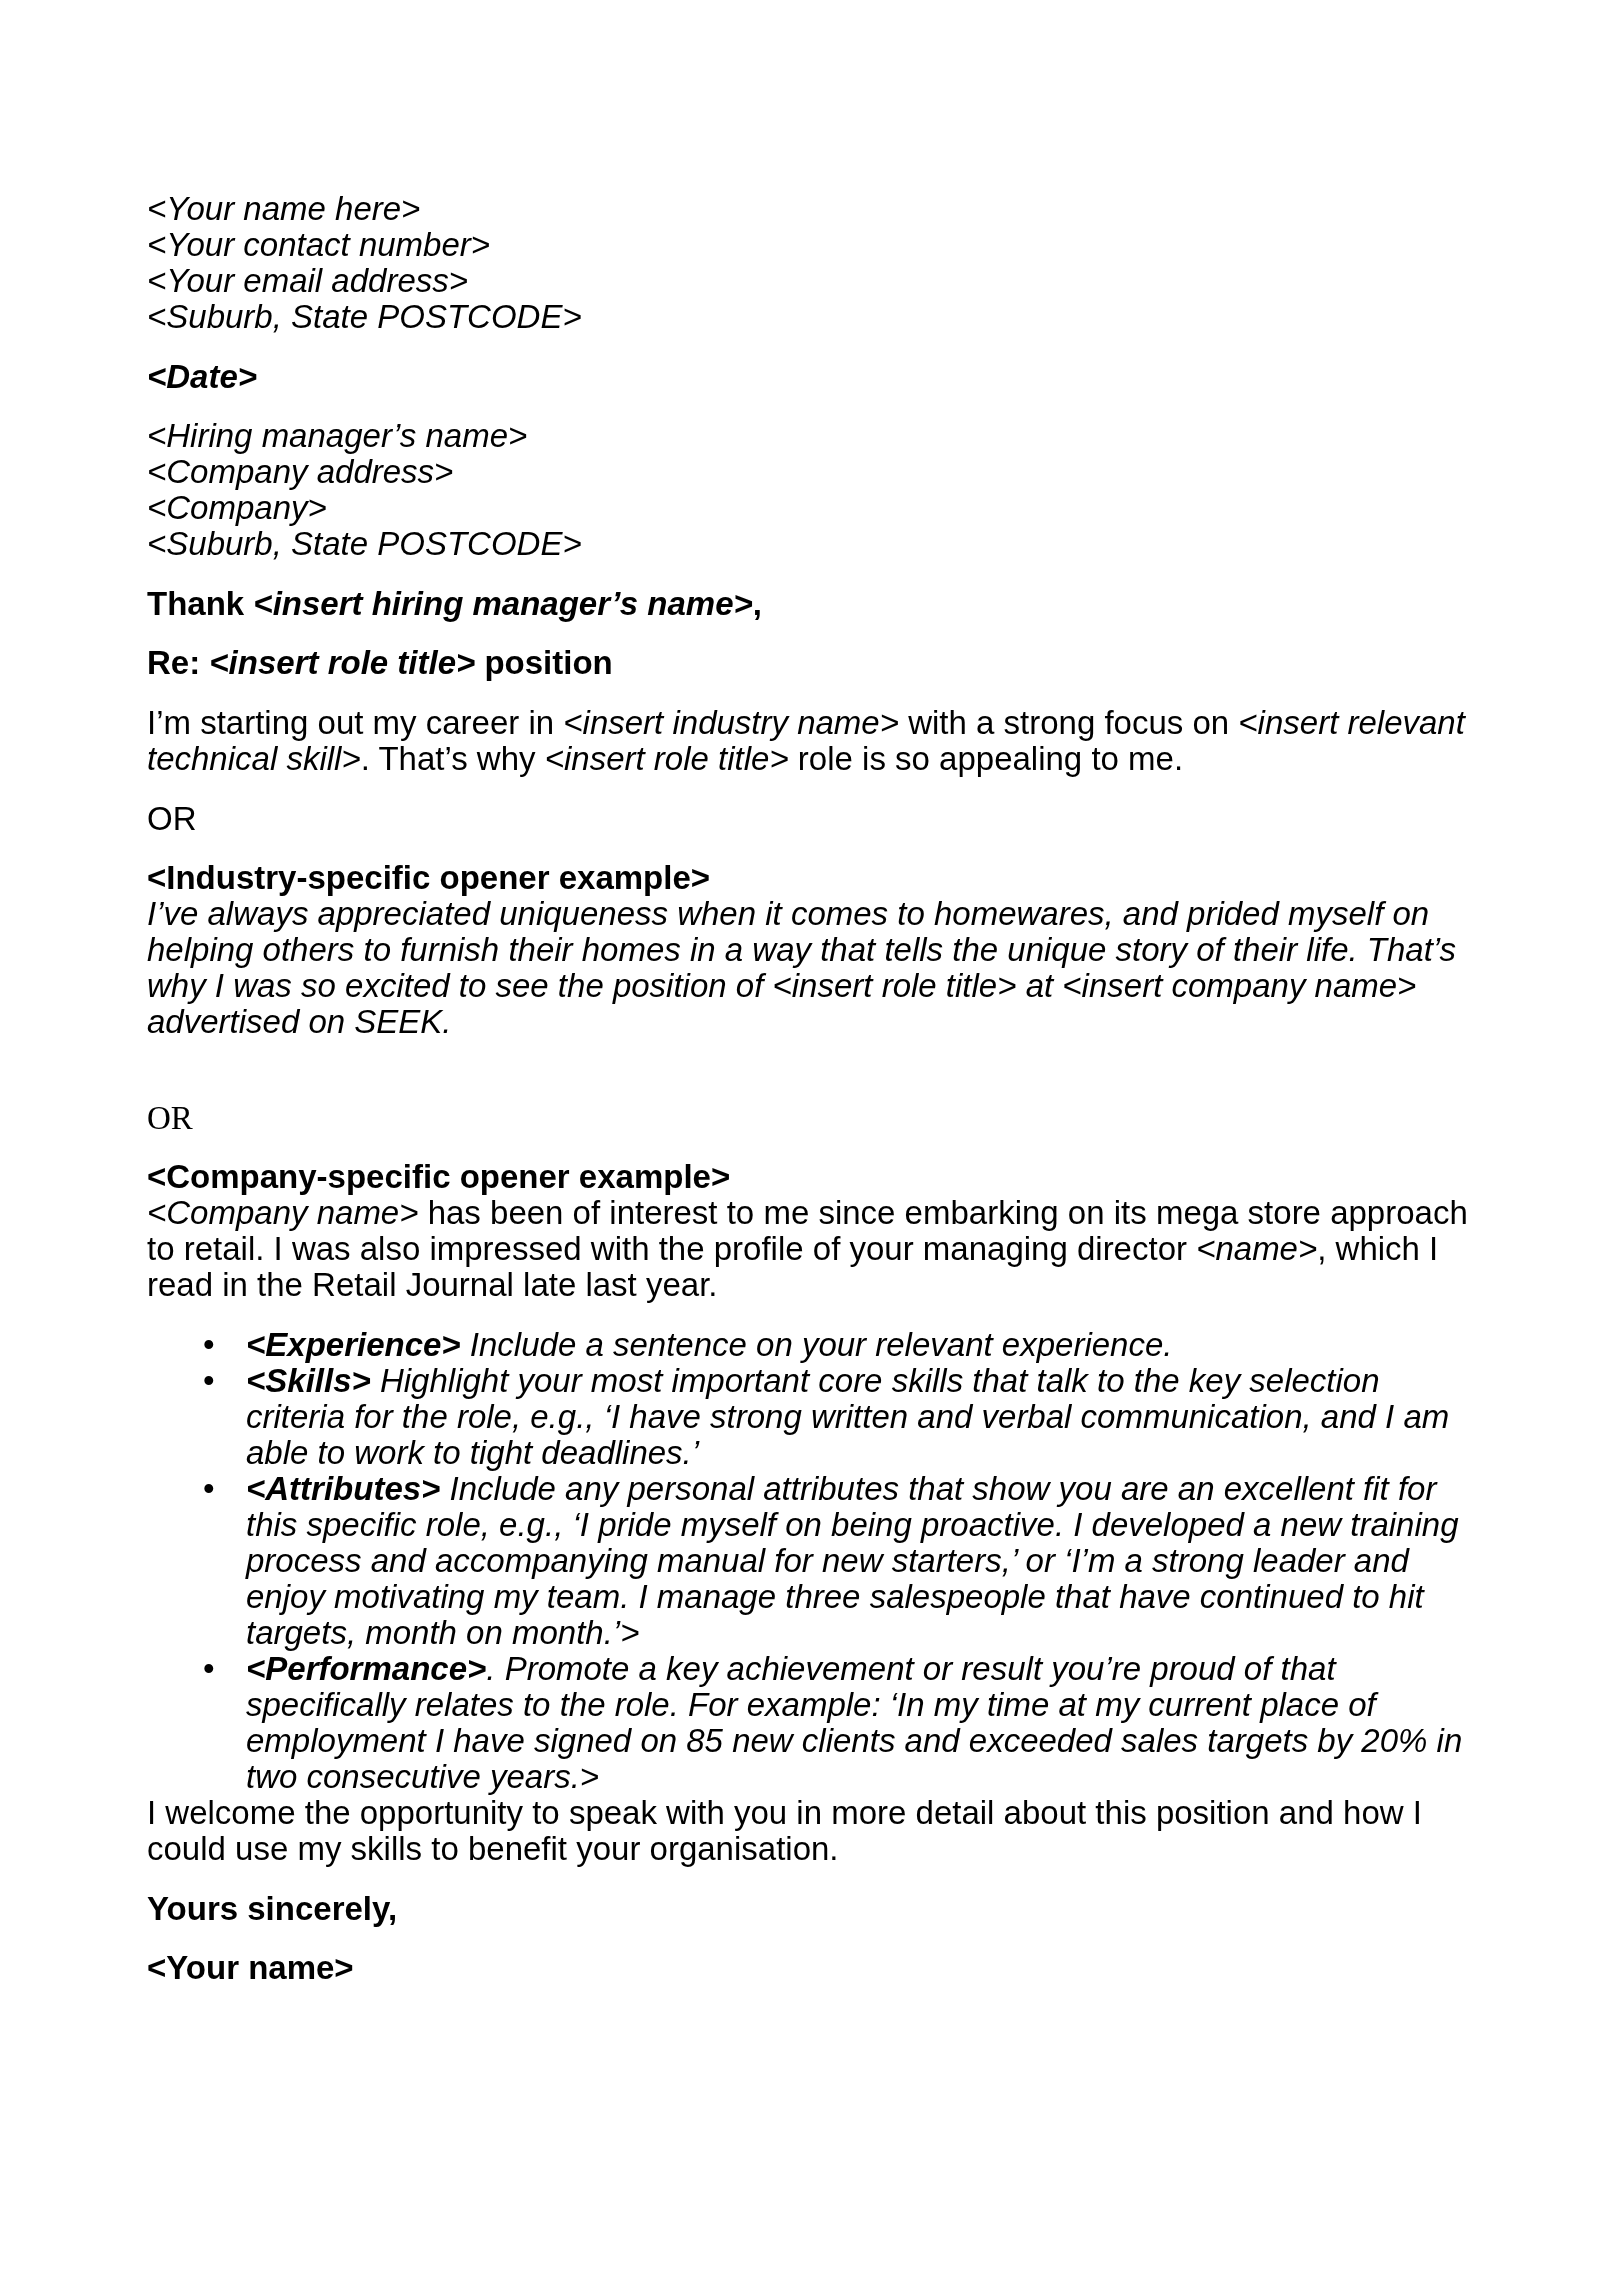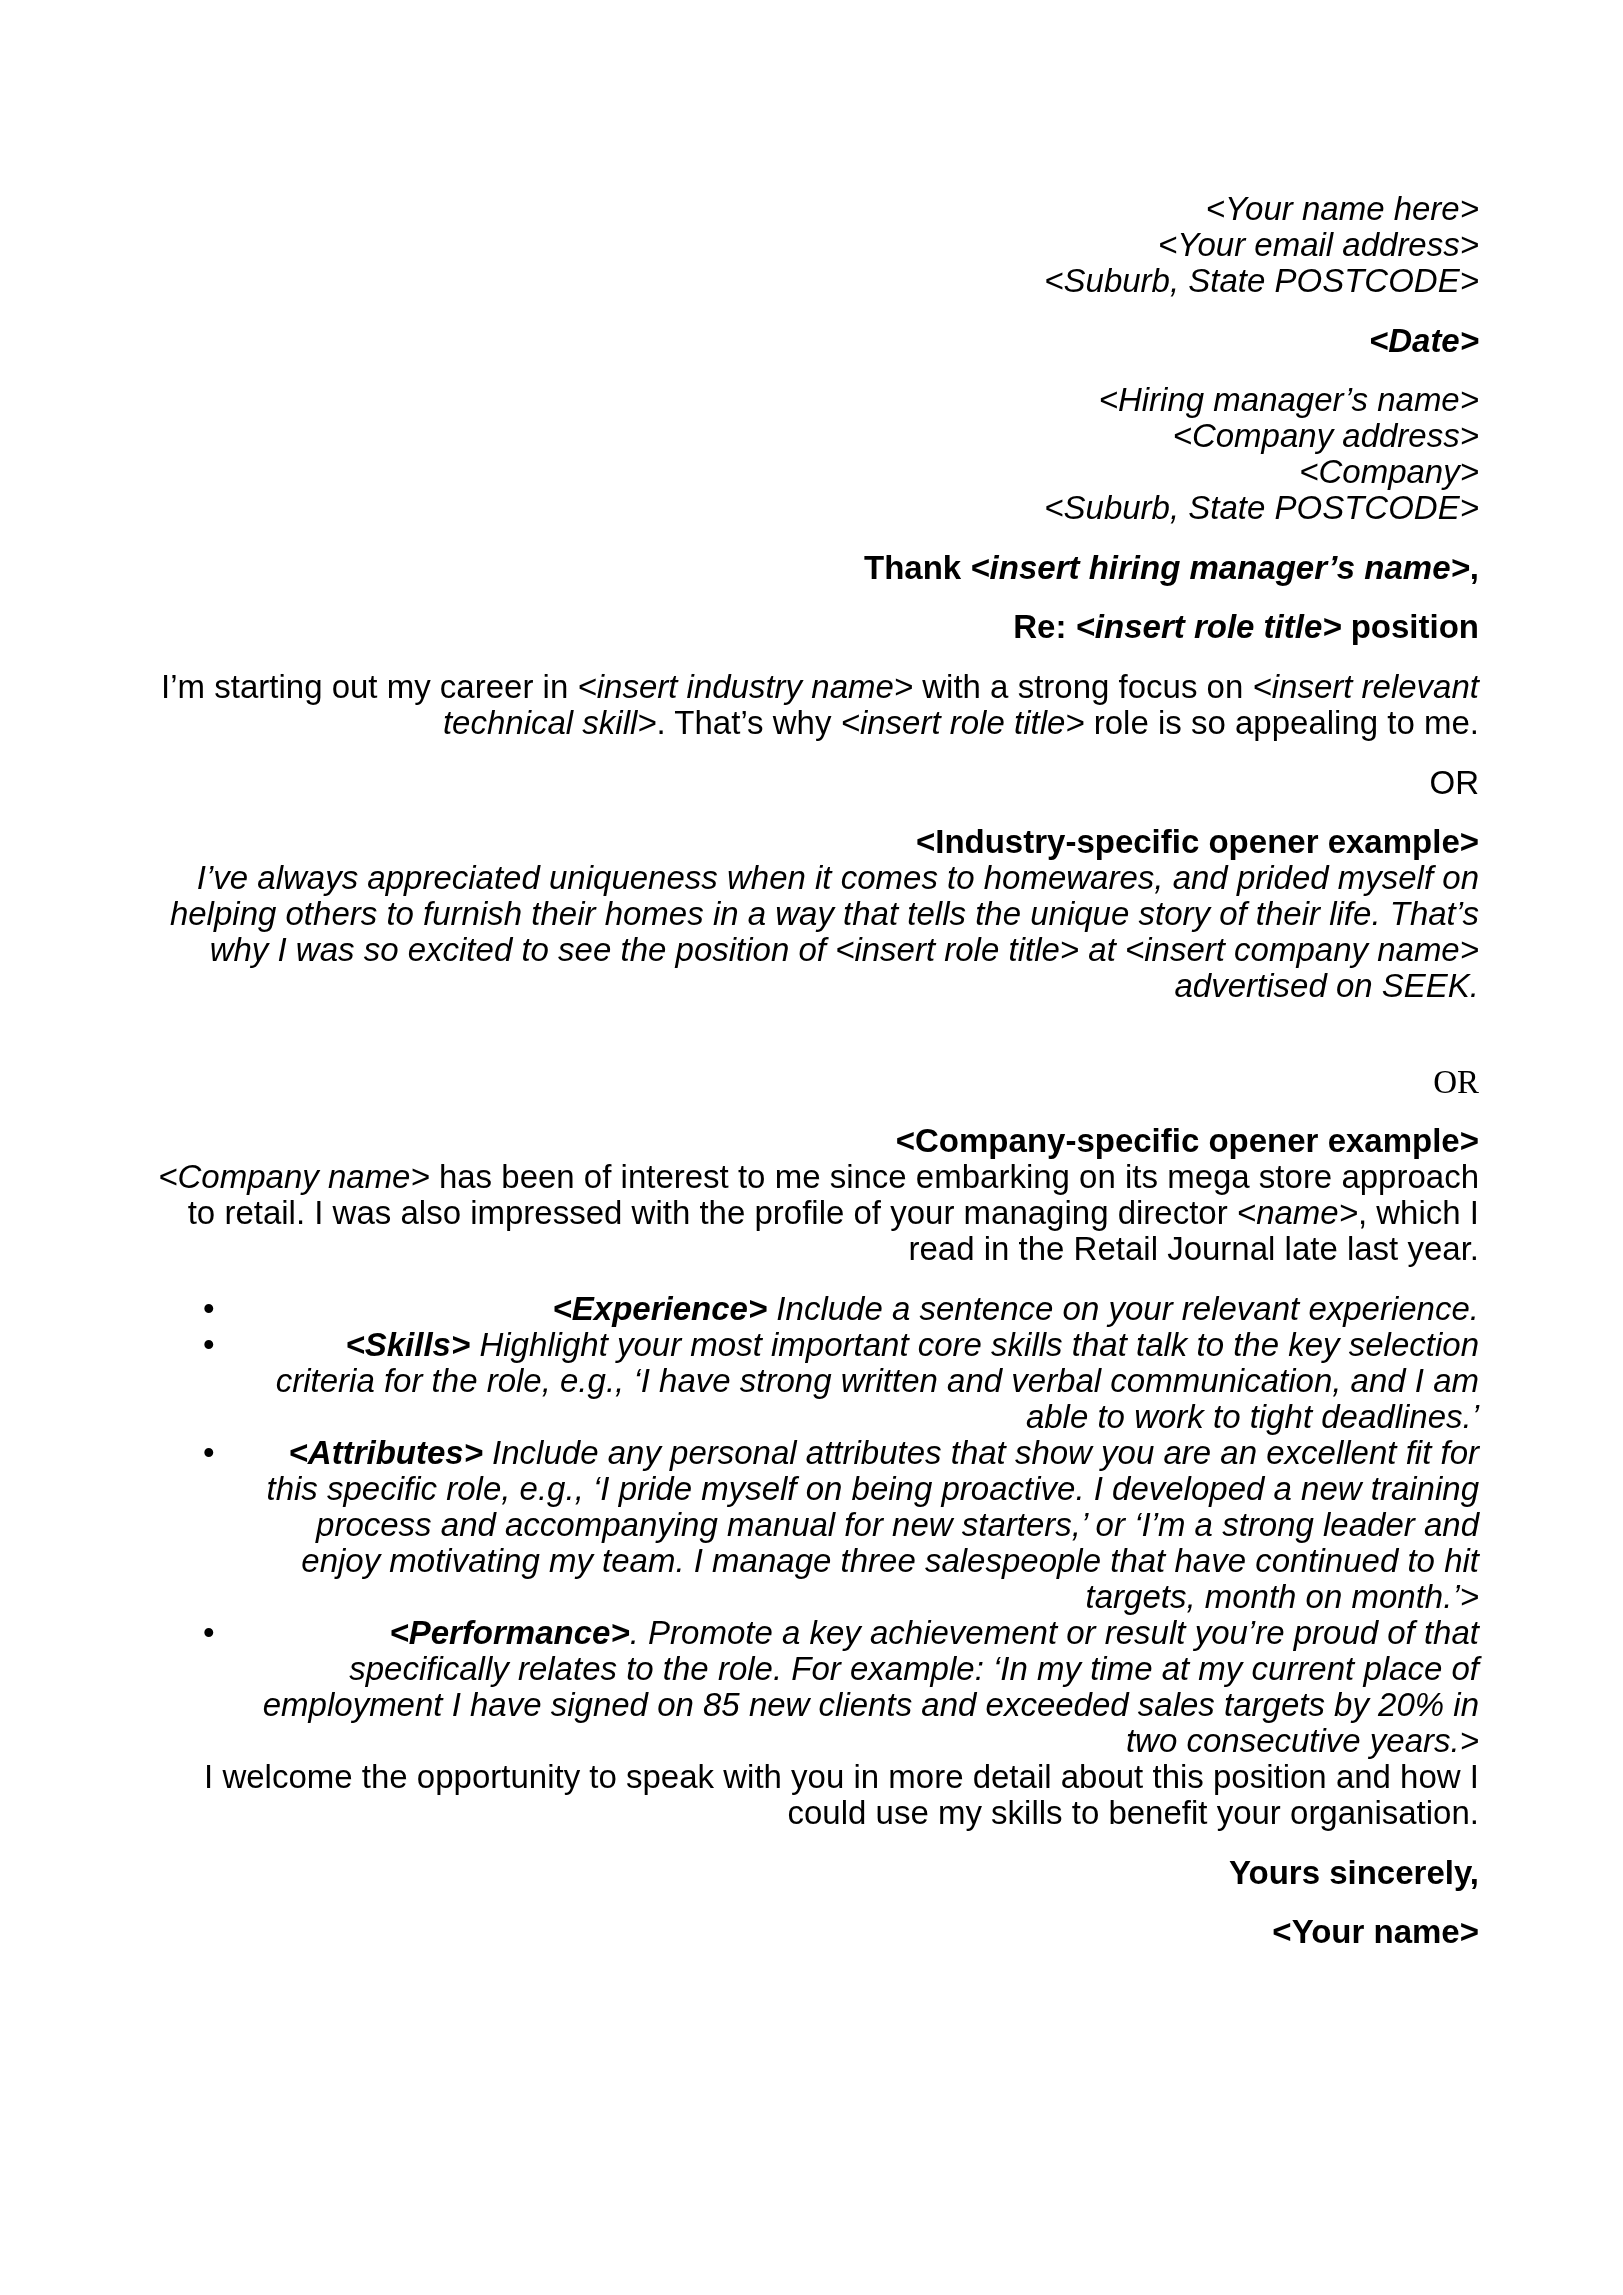--- a/index.html
+++ b/index.html
@@ -6,21 +6,20 @@
     margin: 0;
     padding: 0;
     background: #ffffff;
   }
   .page {
     position: relative;
     width: 1623px;
     height: 2295px;
     background: #ffffff;
     overflow: hidden;
-    text-align: right;
   }
   .letter {
     padding: 191px 145px 0 147px;
     width: 1332px;
     color: #000000;
     font-family: "Liberation Sans", sans-serif;
     font-size: 33px;
     line-height: 36px;
   }
   p {
@@ -46,20 +45,21 @@
     left: 56px;
     top: 0;
   }
 </style>
 </head>
 <body>
 
 <div class="page">
   <div class="letter">
       <p class=""><span class="i">&lt;Your name here&gt;</span></p>
+      <p class=""><span class="i">&lt;Your contact number&gt;</span></p>
       <p class=""><span class="i">&lt;Your email address&gt;</span></p>
       <p class="mb"><span class="i">&lt;Suburb, State POSTCODE&gt;</span></p>
       <p class="mb"><span class="b i">&lt;Date&gt;</span></p>
       <p class=""><span class="i">&lt;Hiring manager’s name&gt;</span></p>
       <p class=""><span class="i">&lt;Company address&gt;</span></p>
       <p class=""><span class="i">&lt;Company&gt;</span></p>
       <p class="mb"><span class="i">&lt;Suburb, State POSTCODE&gt;</span></p>
       <p class="mb"><span class="b ">Thank </span><span class="b i">&lt;insert hiring manager’s name&gt;</span><span class="b ">,</span></p>
       <p class="mb"><span class="b ">Re: </span><span class="b i">&lt;insert role title&gt;</span><span class="b "> position</span></p>
       <p class="mb"><span class="">I’m starting out my career in </span><span class="i">&lt;insert industry name&gt;</span><span class=""> with a strong focus on </span><span class="i">&lt;insert relevant technical skill&gt;</span><span class="">. That’s why </span><span class="i">&lt;insert role title&gt;</span><span class=""> role is so appealing to me.</span></p>

